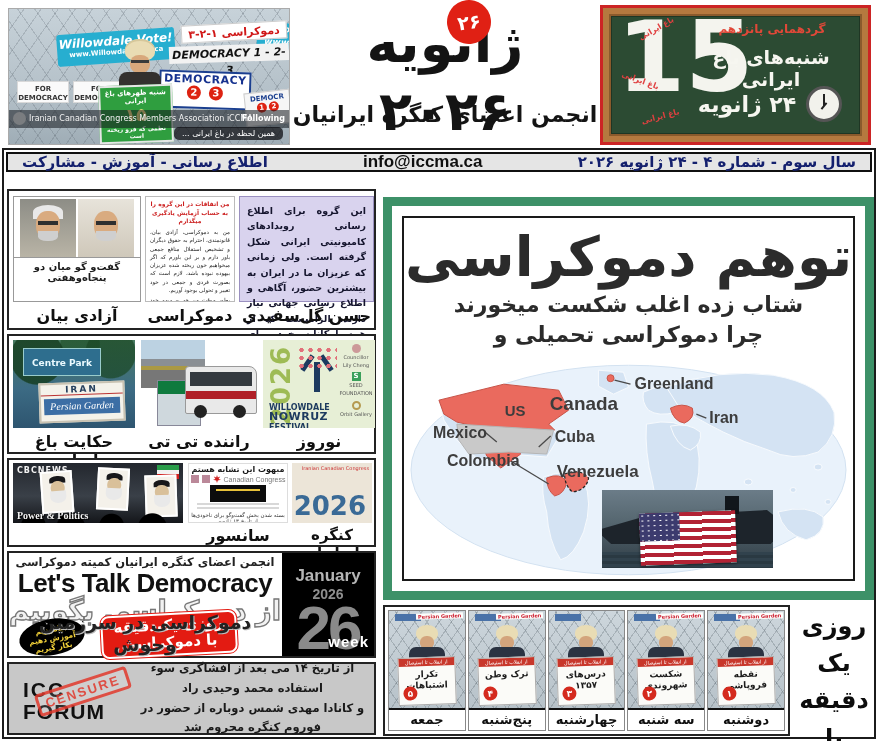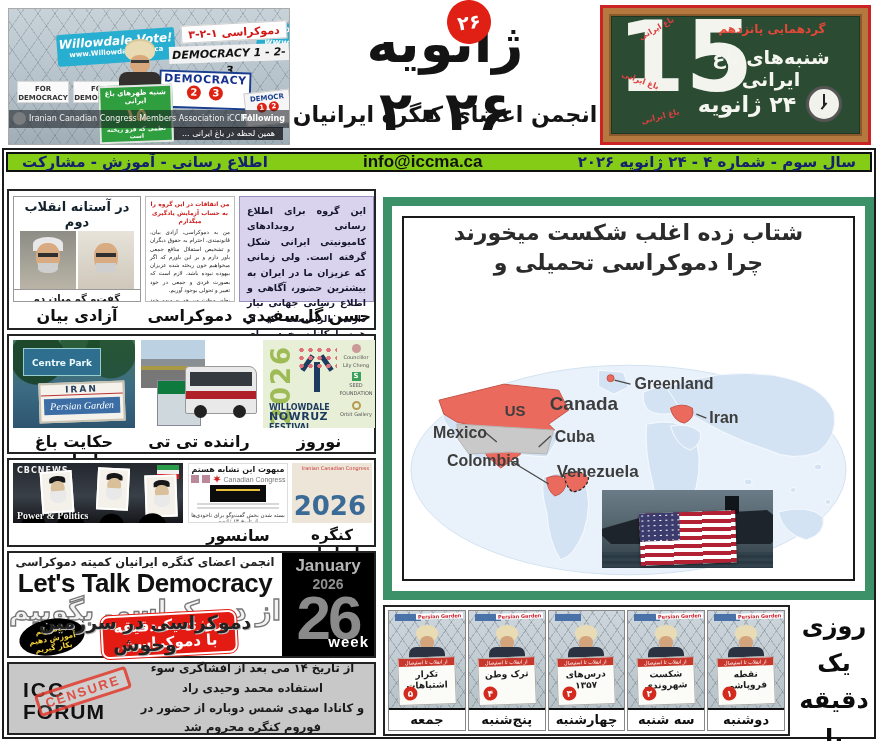--- a/index.html
+++ b/index.html
@@ -48,21 +48,21 @@
   .sg-green { left:90px; top:76px; width:74px; height:58px; background:#2f9e3f; border:2px solid #e6e6e6;
     transform:rotate(-2deg); color:#fff; direction:rtl; padding-top:2px; }
   .sg-green .t { font-size:7px; font-weight:bold; }
   .sg-green .n { font-size:18px; font-weight:bold; color:#ffe680; line-height:20px; }
   .sg-green .b { font-size:6px; }
   .mh-watermark { position:absolute; left:0; right:0; top:101px; height:18px; background:rgba(20,24,30,.55);
     color:#f2f2f2; font-size:8px; line-height:18px; padding-left:20px; text-align:left; white-space:nowrap; }
   .mh-wmdot { position:absolute; left:4px; top:103px; width:13px; height:13px; border-radius:50%; background:#fff; opacity:.9; }
   .mh-follow { position:absolute; right:4px; top:101px; height:18px; color:#fff; font-size:8px; line-height:18px; font-weight:bold; }
   .mh-caption { position:absolute; right:6px; bottom:4px; background:rgba(10,10,14,.72); color:#fff;
-    font-size:8px; padding:2px 8px; border-radius:0; direction:rtl;margin-top:28px; }
+    font-size:8px; padding:2px 8px; border-radius:5px; direction:rtl;margin-top:28px; }
 
   .mh-title { position:absolute; left:292px; top:10px; width:306px; text-align:center; direction:rtl; }
   .mh-year { font-size:54px; font-weight:900; color:#141414; line-height:1.25; letter-spacing:-1px; }
   .mh-badge { position:absolute; left:447px; top:0; width:44px; height:44px; border-radius:50%;
     background:#e02014; color:#fff; font-size:19px; font-weight:900; line-height:44px; text-align:center;
     transform:rotate(-8deg); }
   .mh-org { position:absolute; left:292px; top:102px; width:306px; text-align:center; direction:rtl;
     font-size:22px; font-weight:900; color:#141414; }
 
   .chalk { position:absolute; left:600px; top:5px; width:271px; height:140px; background:#b5793f;
@@ -82,21 +82,21 @@
   .chalk-row { position:absolute; right:10px; top:70px; width:160px; display:flex; direction:rtl;
     align-items:center; justify-content:center; gap:10px; }
   .chalk-date { color:#f6f6f0; font-size:22px; font-weight:900; }
   .clock { position:relative; width:36px; height:36px; border-radius:50%; background:#f2f2ec;
     border:3px solid #555; }
   .clock .h1 { position:absolute; left:14px; top:5px; width:2px; height:12px; background:#222; }
   .clock .h2 { position:absolute; left:14px; top:13px; width:2px; height:8px; background:#222; transform:rotate(40deg); }
 
   
   .frame { position:absolute; left:2px; top:148px; width:874px; height:591px; border:2px solid #1b1b1b; background:#fff; }
-  .infobar { position:absolute; left:6px; top:152px; width:866px; height:19px; background:#84cc16;
+  .infobar { position:absolute; left:6px; top:152px; width:866px; height:19px; background:#e5e5e5;
     border:2px solid #101010; display:flex; align-items:center; justify-content:space-between; padding:8px 14px; }
   .ib-motto, .ib-issue { font-size:15px; font-weight:900; color:#14206e; direction:rtl; }
   .ib-email { font-size:17px; font-weight:bold; color:#101010; font-family:"Liberation Sans",sans-serif; }
 
   
   .card { position:absolute; background:#fff; border:2px solid #232323; }
   .cap { position:absolute; text-align:center; font-weight:900; color:#101010; font-size:16px; direction:rtl; }
 
   .r1 { left:7px; top:189px; width:369px; height:141px; }
   .azadi { position:absolute; left:4px; top:5px; width:128px; height:106px; border:1px solid #999; overflow:hidden; }
@@ -218,21 +218,21 @@
     text-shadow:0 0 1px #888; }
   .ltd-oval { position:absolute; left:10px; top:66px; width:66px; height:36px; background:#000;
     border-radius:50%; transform:rotate(-10deg); color:#f3d23a; font-size:7.5px; font-weight:bold;
     text-align:center; direction:rtl; padding-top:6px; line-height:1.2; }
   .ltd-badge { position:absolute; left:92px; top:60px; width:136px; background:#e31b12; color:#fff;
     border:2px solid #fff; box-shadow:0 0 0 1px #e31b12; border-radius:8px; transform:rotate(-3deg);
     font-size:15px; font-weight:900; text-align:center; direction:rtl; line-height:1.15; padding:2px 0; }
   .ltd-bottom { position:absolute; left:0; bottom:1px; width:272px; text-align:center; font-size:19px;
     font-weight:900; color:#222; direction:rtl; text-shadow:1px 1px 0 #bbb; }
   .ltd-cal { position:absolute; right:0; top:0; bottom:0; width:92px; background:#000; text-align:center; overflow:hidden; }
-  .cal-m { font-size:17px; font-weight:900; color:#b5b5b5; margin-top:3px; font-family:"Liberation Sans",sans-serif; }
+  .cal-m { font-size:17px; font-weight:900; color:#b5b5b5; margin-top:13px; font-family:"Liberation Sans",sans-serif; }
   .cal-y { font-size:14px; font-weight:900; color:#8f8f8f; font-family:"Liberation Sans",sans-serif; }
   .cal-n { font-size:62px; font-weight:900; color:#8a8a8a; line-height:.85; letter-spacing:-3px; font-family:"Liberation Sans",sans-serif; }
   .cal-w { position:absolute; right:5px; bottom:6px; color:#fff; font-size:15px; font-weight:900; letter-spacing:1px; font-family:"Liberation Sans",sans-serif; }
 
   
   .r5 { left:7px; top:662px; width:369px; height:73px; background:#c8c8c8; display:flex; align-items:center; }
   .icc { position:relative; width:116px; height:100%; }
   .icc-l1 { position:absolute; left:14px; top:14px; font-size:21px; font-weight:900; letter-spacing:2px; color:#111; font-family:"Liberation Sans",sans-serif; }
   .icc-l2 { position:absolute; left:14px; top:36px; font-size:21px; font-weight:900; letter-spacing:1px; color:#111; font-family:"Liberation Sans",sans-serif; }
   .icc-stamp { position:absolute; left:26px; top:16px; transform:rotate(-18deg); color:#e23a2e;
@@ -360,21 +360,20 @@
 
   <div class="frame"></div>
   <div class="infobar">
     <span class="ib-motto">اطلاع رسانی - آموزش - مشارکت</span>
     <span class="ib-email">info@iccma.ca</span>
     <span class="ib-issue">سال سوم - شماره ۴ - ۲۴ ژانویه ۲۰۲۶</span>
   </div>
 
   <div class="card r1">
     <div class="azadi">
-      <div class="azadi-h">در آستانه انقلاب دوم</div>
       <div class="azadi-ph">
         <div class="ph ph1">
           <span class="hair"></span>
             <span class="face"></span>
             <span class="gl"></span>
             <span class="beard"></span>
         </div>
         <div class="ph ph2">
           <span class="face"></span>
             <span class="gl"></span>
@@ -515,20 +514,21 @@
       <div class="icc-stamp">CENSURE</div>
     </div>
     <div class="r5-text">
       <div>از تاریخ ۱۴ می بعد از افشاگری سوء استفاده محمد وحیدی راد</div>
       <div>و کانادا مهدی شمس دوباره از حضور در فوروم کنگره محروم شد</div>
     </div>
   </div>
 
   <div class="panel">
     <div class="panel-in">
+      <div class="pn-head">توهم دموکراسی</div>
       <div class="pn-sub">شتاب زده اغلب شکست میخورند</div>
       <div class="pn-sub">چرا دموکراسی تحمیلی و</div>
       <div class="pn-map">
         <svg width="100%" height="215" viewBox="0 0 440 215">
           <ellipse cx="220" cy="108" rx="218" ry="105" fill="#e9f2fb" stroke="#d3e2f1"></ellipse>
           <g fill="#d4e3f3" stroke="#f7fafd" stroke-width="1" stroke-linejoin="round">
             <path d="M30,38 L95,22 L150,28 L160,48 L140,62 L150,75 L138,95 L100,92 L70,98 L48,78 L35,58 Z"></path>
             <path d="M190,8 L215,10 L220,25 L205,32 L190,24 Z"></path>
             <path d="M135,115 Q160,105 175,118 Q185,140 175,170 Q165,195 152,198 Q140,180 138,150 Q132,130 135,115 Z"></path>
             <path d="M235,30 Q255,20 272,28 Q280,40 268,50 Q250,55 240,48 Q233,40 235,30 Z"></path>

